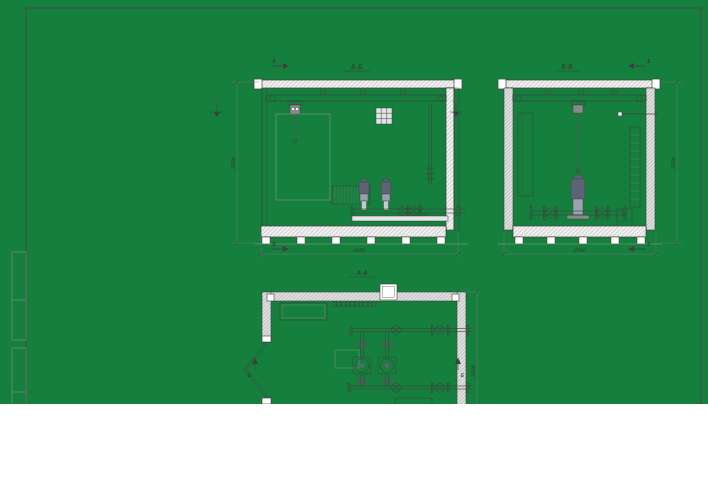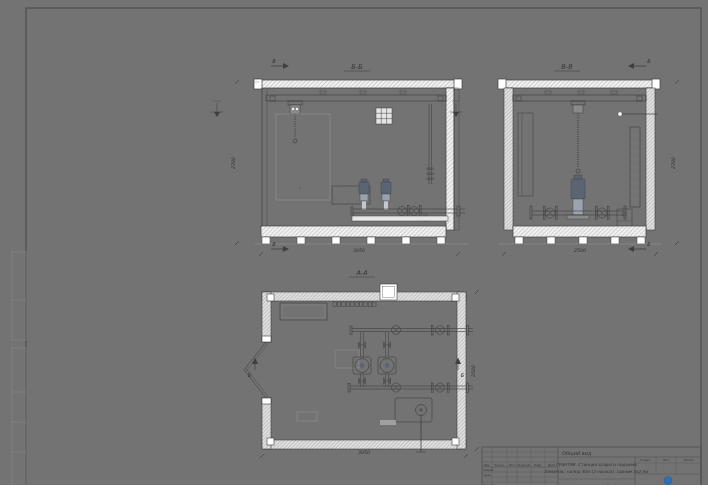--- a/index.html
+++ b/index.html
@@ -1,16 +1,16 @@
 <!DOCTYPE html>
 <html><head>
 <meta charset="utf-8">
 <style>
   html,body{margin:0;padding:0;background:#ffffff;}
-  .sheet{position:relative;width:708px;height:485px;background:#737373;overflow:hidden;
+  .sheet{position:relative;width:708px;height:404px;background:#15803d;overflow:hidden;
          font-family:"DejaVu Sans",sans-serif;}
   svg text{font-family:"DejaVu Sans",sans-serif;}
   .t-it{font-style:italic;}
 </style>
 </head>
 <body>
 
 <div class="sheet">
 <svg width="708" height="500" viewBox="0 0 708 500">
   <defs>

